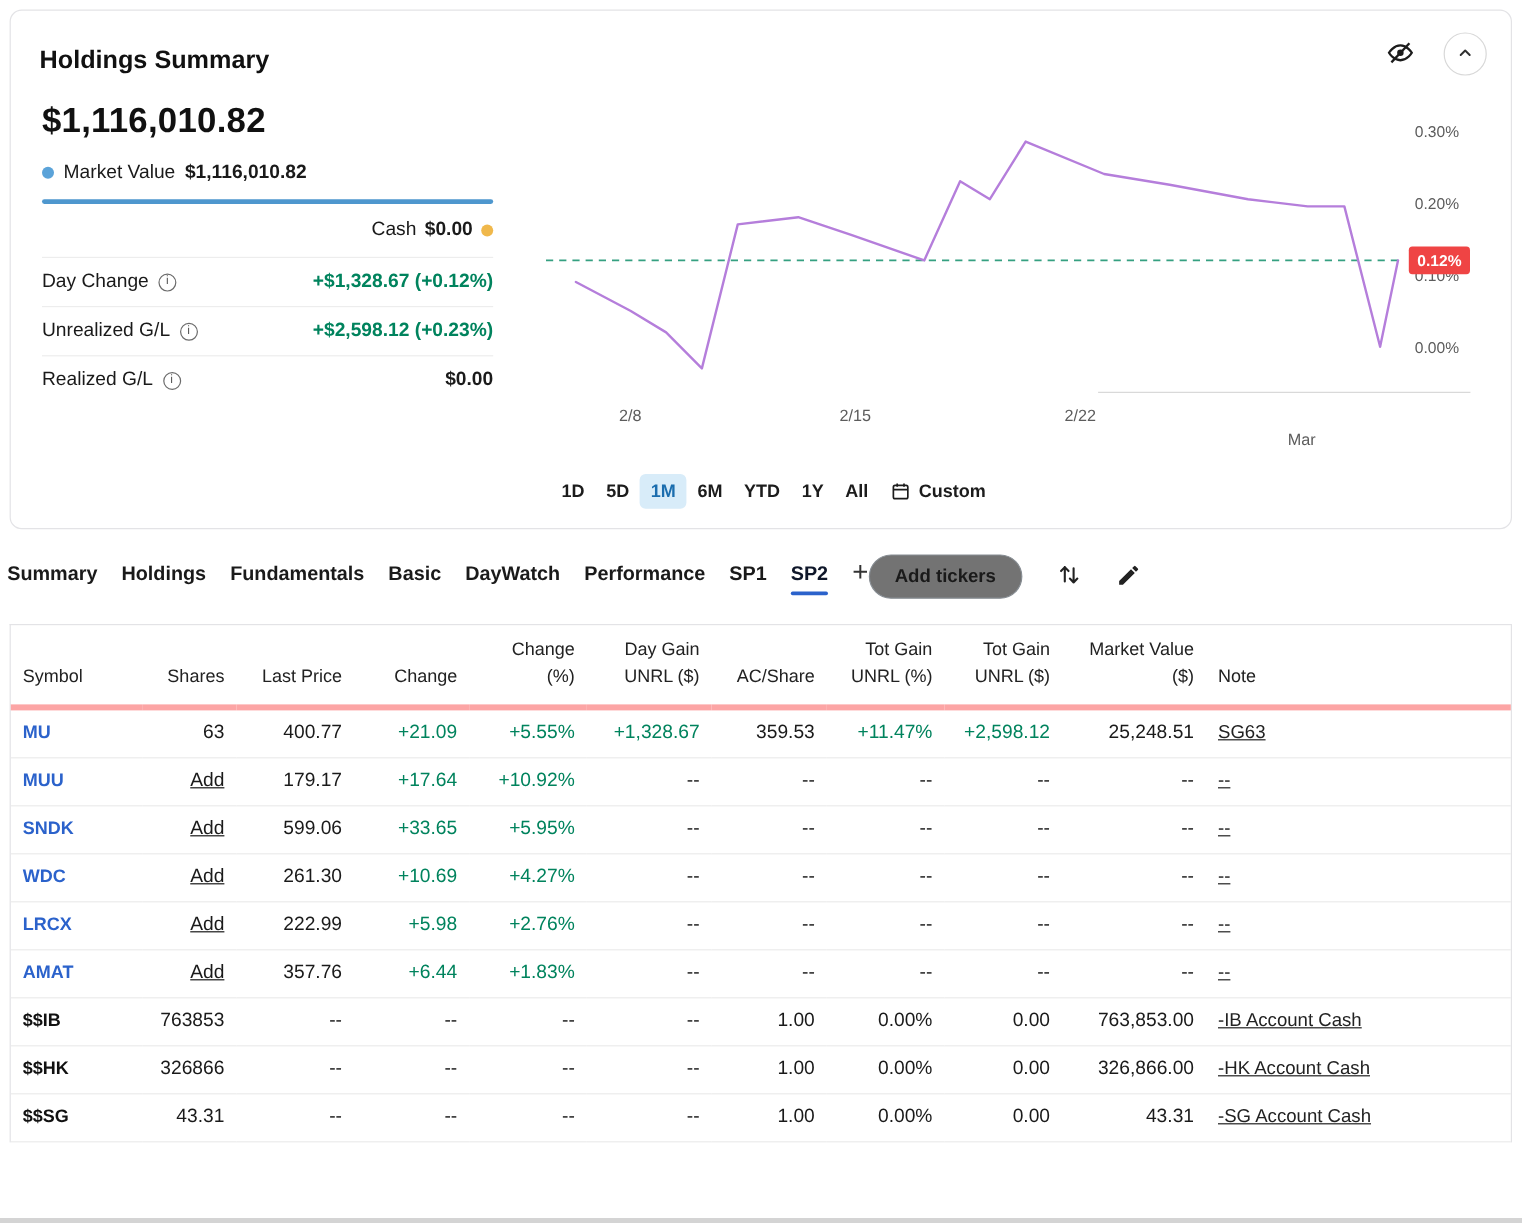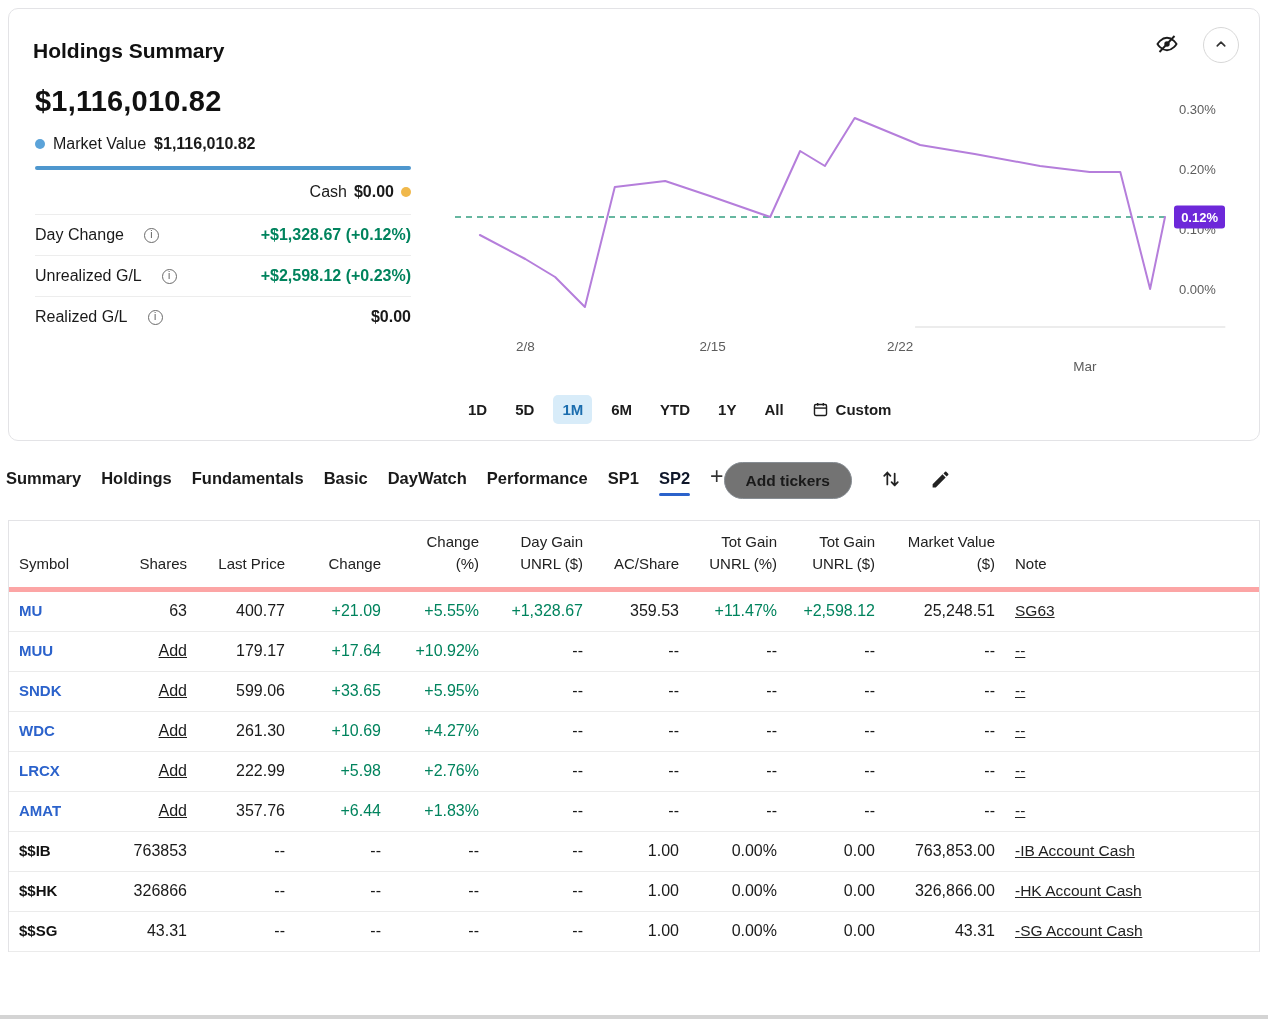--- a/index.html
+++ b/index.html
@@ -19,30 +19,30 @@
   .total{font-size:29px;font-weight:700;color:#111;letter-spacing:.2px}
   .mv-row{display:flex;align-items:center;gap:8px;margin-top:17px;font-size:16px}
   .mv-val{font-weight:700}
   .dot{width:10px;height:10px;border-radius:50%;flex:none}
   .dot-blue{background:#5ba3d9}
   .dot-yellow{background:#f0b84b}
   .mv-bar{height:4px;background:#4e97ce;border-radius:2px;margin-top:13px}
   .cash-row{display:flex;justify-content:flex-end;align-items:center;gap:7px;margin-top:13px;font-size:16px;padding-bottom:13px}
   .cash-val{font-weight:700}
   .stat-row{display:flex;justify-content:space-between;align-items:center;padding:11px 0;border-top:1px solid #ededed}
-  .stat-label{display:flex;align-items:center;gap:20px;font-size:16px}
+  .stat-label{display:flex;align-items:center;gap:8px;font-size:16px}
   .info-icon{width:15px;height:15px;border:1.3px solid #6b6b6b;border-radius:50%;font-size:10px;line-height:1;color:#555;display:inline-flex;align-items:center;justify-content:center;cursor:pointer}
   .stat-value{font-size:16px;font-weight:700}
   .stat-value.pos{color:#00835d}
 
   .chart-col{margin-left:44px;flex:1;min-width:0}
   .chart-wrap{position:relative;height:312px;width:772px}
   .chart-wrap svg{position:absolute;inset:0;width:100%;height:100%}
-  .badge{position:absolute;right:2px;background:#6d28d9;color:#fff;font-size:13px;font-weight:700;padding:4px 7px;border-radius:3px;transform:translateY(-50%)}
-  .ranges{display:flex;align-items:center;gap:10px;margin:8px 0 16px 4px}
+  .badge{position:absolute;right:2px;background:#ef4444;color:#fff;font-size:13px;font-weight:700;padding:4px 7px;border-radius:3px;transform:translateY(-50%)}
+  .ranges{display:flex;align-items:center;margin:8px 0 16px 4px}
   .range{border:none;background:none;font-family:inherit;font-size:15px;font-weight:700;color:#1c1c1c;padding:6px 9px;border-radius:5px;cursor:pointer;display:flex;align-items:center;gap:7px}
   .range.active{background:#d8ecf9;color:#1b6dae}
 
   
   .tabs-row{display:flex;justify-content:flex-start;align-items:center;margin:20px 12px 0 6px}
   .tabs{display:flex;align-items:flex-end;gap:20px}
   .tab{background:none;border:none;font-family:inherit;font-size:16.5px;font-weight:700;color:#1a1a1a;padding:8px 0 12px;position:relative;cursor:pointer}
   .tab.active{color:#0f172a}
   .tab.active::after{content:"";position:absolute;left:0;right:0;bottom:4px;height:3px;background:#2b62cb;border-radius:2px}
   .tab-add{background:none;border:none;font-family:inherit;font-size:23px;font-weight:400;color:#333;padding:0 0 10px;cursor:pointer}

